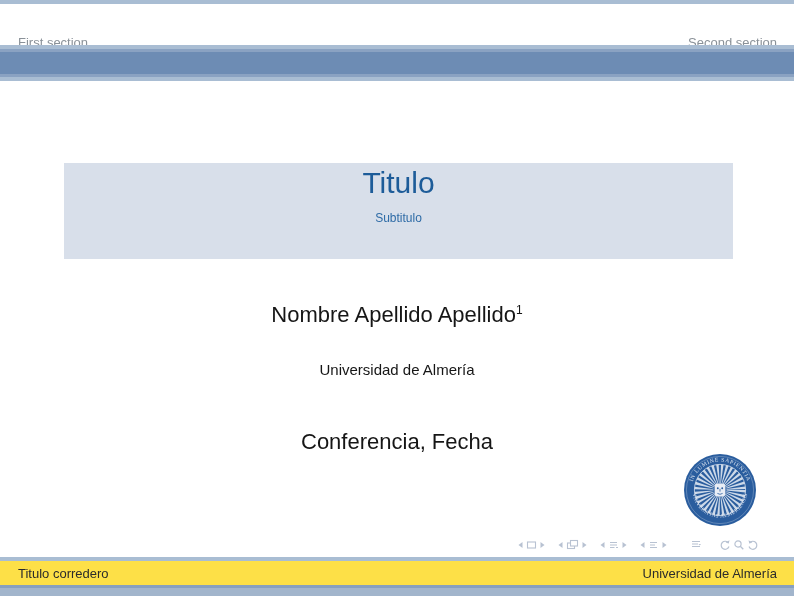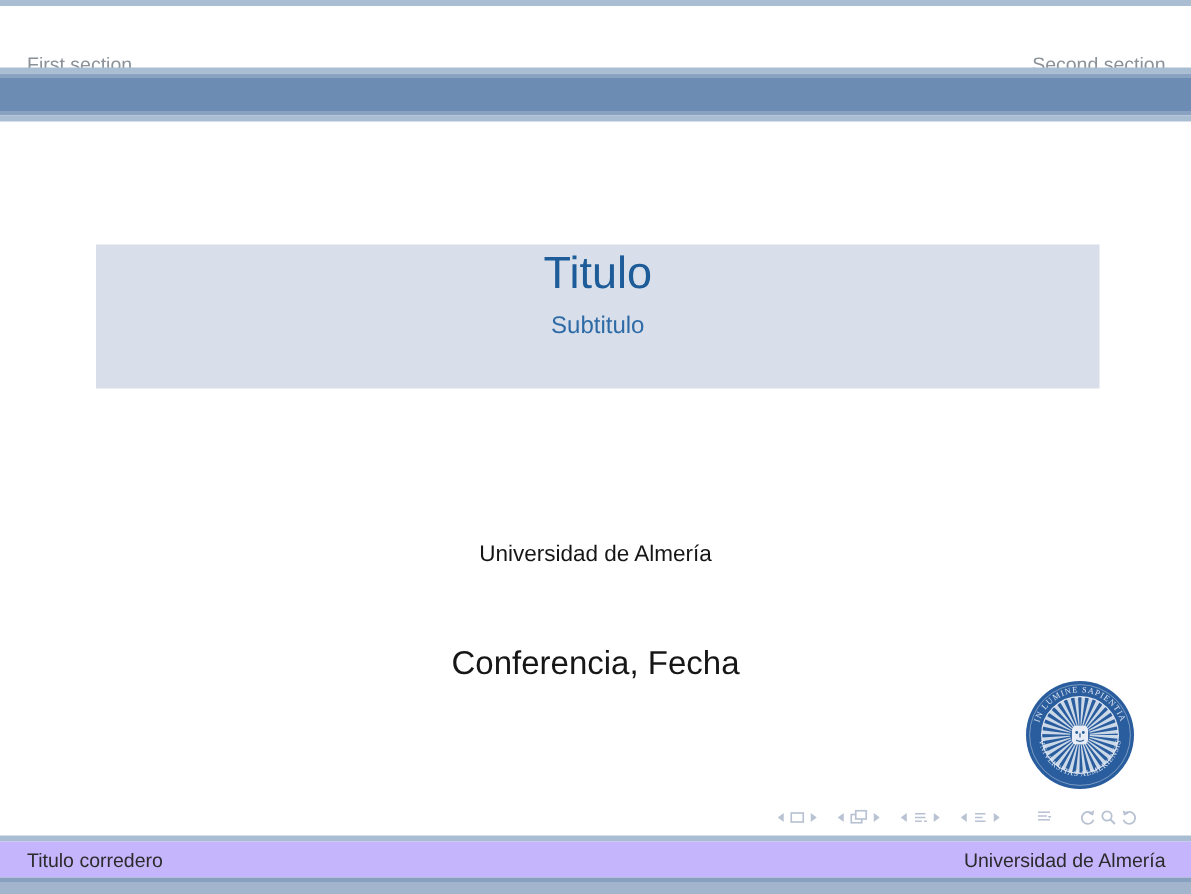--- a/index.html
+++ b/index.html
@@ -20,39 +20,39 @@
   .banner .s2{height:3px;background:#8aa2c2;}
   .banner .s3{height:22px;background:#6d8cb4;}
   .banner .s4{height:3px;background:#8aa2c2;}
   .banner .s5{height:4px;background:#a9bdd3;}
   
   .titlebox{
     position:absolute;left:64px;top:163px;width:669px;height:96px;
     background:#d8dfea;text-align:center;
   }
   .title{margin-top:2px;font-size:30px;line-height:36px;color:#1d5c99;}
-  .subtitle{margin-top:5px;font-size:16px;line-height:24px;color:#2e6ba6;}
+  .subtitle{margin-top:5px;font-size:12px;line-height:24px;color:#2e6ba6;}
   
   .centerline{position:absolute;left:0;width:100%;text-align:center;color:#161616;}
   .author{top:297px;font-size:22px;line-height:26px;}
   .author sup,.institute sup{font-size:12px;}
   .institute{top:359px;font-size:15px;line-height:21px;}
   .date{top:429px;font-size:22px;line-height:26px;}
   
   .seal{position:absolute;left:683px;top:453px;width:74px;height:74px;}
   
   .nav{position:absolute;left:516px;top:538px;height:13px;display:flex;align-items:center;}
   .nav .g{display:flex;align-items:center;gap:2px;margin-right:9px;}
   .nav .g.single{margin-left:12px;margin-right:0;}
   .nav .g.last{margin-left:16px;margin-right:0;}
   .nav svg{display:block;cursor:pointer;}
   
   .footer-line{position:absolute;top:557px;left:0;width:100%;height:4px;background:#a9bdd3;}
   .footer-band{
-    position:absolute;top:561px;left:0;width:100%;height:24px;background:#c4b5fd;
+    position:absolute;top:561px;left:0;width:100%;height:24px;background:#fde047;
     display:flex;justify-content:space-between;align-items:center;
     font-size:13px;color:#2b2b2b;box-sizing:border-box;padding:0 17px 0 18px;
   }
   .footer-bar{position:absolute;top:585px;left:0;width:100%;height:11px;
     background:linear-gradient(#87a0bf 0 3px,#a2b5cc 3px 100%);}
 </style>
 </head>
 <body>
 
 <div class="slide">
@@ -83,20 +83,21 @@
       <div class="s3"></div>
       <div class="s4"></div>
       <div class="s5"></div>
   </div>
 
   <div class="titlebox">
     <div class="title">Titulo</div>
     <div class="subtitle">Subtitulo</div>
   </div>
 
+  <div class="centerline author"><span>Nombre Apellido Apellido</span><sup>1</sup></div>
 
   <div class="centerline institute">
     <div>Universidad de Almería</div>
   </div>
 
   <div class="centerline date">Conferencia, Fecha</div>
 
   <svg class="seal" viewBox="0 0 74 74">
     <defs>
       <path id="arcTop" d="M 8.5 37 A 28.5 28.5 0 0 1 65.5 37" fill="none"></path>

